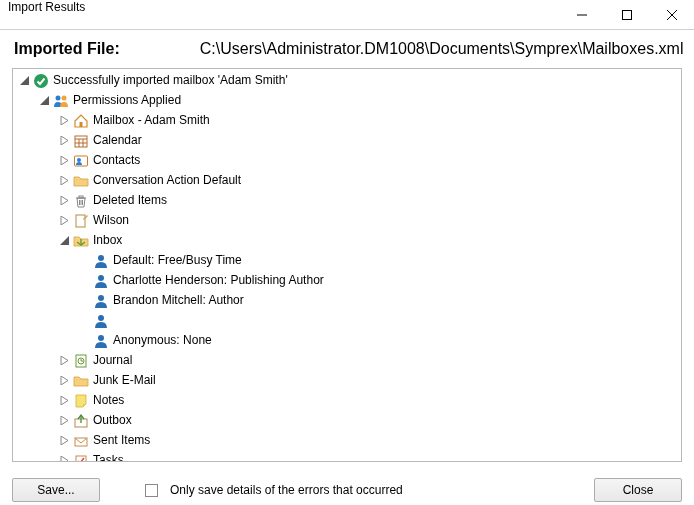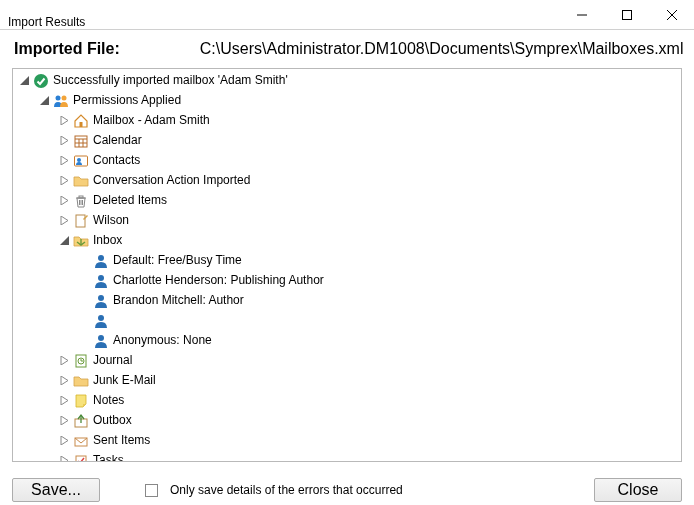--- a/index.html
+++ b/index.html
@@ -8,21 +8,21 @@
     width: 694px; height: 505px;
     font-family: "Segoe UI", Tahoma, sans-serif;
     font-size: 12px;
     background: #fff;
     color: #000;
     overflow: hidden;
   }
   .titlebar {
     height: 30px;
     display: flex;
-    align-items: flex-end;
+    align-items: flex-start;
     background: #fff;
     border-bottom: 1px solid #d0d0d0;
   }
   .titlebar-title {
     padding-left: 8px;
     flex: 1;
     font-size: 12px;
   }
   .titlebar-buttons {
     display: flex;
@@ -92,21 +92,21 @@
     display: flex;
     align-items: center;
     padding: 8px 12px;
     gap: 20px;
   }
   .btn {
     min-width: 88px;
     height: 24px;
     background: linear-gradient(#f5f5f5, #e8e8e8);
     border: 1px solid #acacac;
-    font-size: 16px;
+    font-size: 12px;
     text-align: center;
     line-height: 22px;
     border-radius: 2px;
   }
   .checkbox-wrap {
     display: flex;
     align-items: center;
     gap: 12px;
     flex: 1;
     margin-left: 25px;
@@ -238,21 +238,21 @@
       <span class="toggle">
           <svg viewBox="0 0 9 9">
             <path d="M1 0 L8 4.5 L1 9 Z" fill="none" stroke="#888" stroke-width="1"></path>
           </svg>
         </span>
       <span class="node-icon">
           <svg viewBox="0 0 16 16">
             <path d="M1 4 L6 4 L8 6 L15 6 L15 13 L1 13 Z" fill="#f6cf7a" stroke="#d4a24a" stroke-width="0.8"></path>
           </svg>
         </span>
-      <span class="node-label">Conversation Action Imported</span>
+      <span class="node-label">Conversation Action Default</span>
     </div>
 
     <div class="node" style="padding-left:44px">
       <span class="toggle">
           <svg viewBox="0 0 9 9">
             <path d="M1 0 L8 4.5 L1 9 Z" fill="none" stroke="#888" stroke-width="1"></path>
           </svg>
         </span>
       <span class="node-icon">
           <svg viewBox="0 0 16 16">

